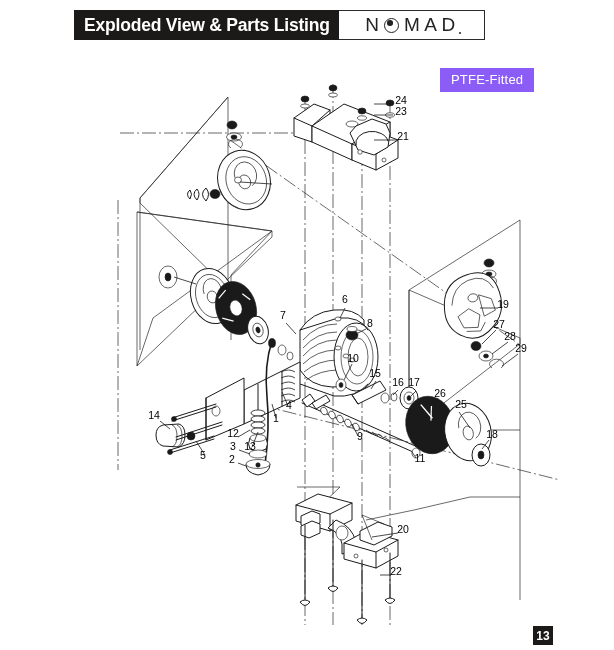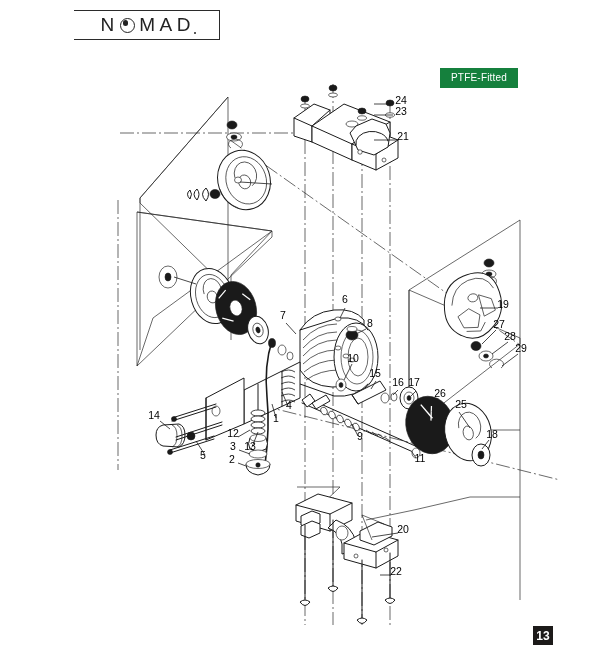--- a/index.html
+++ b/index.html
@@ -85,23 +85,23 @@
     display:inline-block;
     margin-left:-1px;
     align-self:flex-end;
     margin-bottom:2px;
   }
 
   
   .ptfe-badge{
     position:absolute;
     left:440px; top:68px;
-    background:#15803d;
+    background:#8b5cf6;
     color:#ffffff;
-    font-size:10px;
+    font-size:13px;
     padding:4px 11px 5px 11px;
     letter-spacing:0.2px;
   }
 
   
   .page-number{
     position:absolute;
     left:533px; top:626px;
     width:20px;height:19px;
     background:#1c1a19;
@@ -124,20 +124,21 @@
     font-size:10.5px;
     fill:#000;
   }
 </style>
 </head>
 <body>
 
 <div id="page">
 
   <div class="header">
+    <div class="title-bar">Exploded View &amp; Parts Listing</div>
 
     <div class="logo-box">
       <span class="logo-text">
         <span class="logo-letter">N</span>
         <span class="logo-o">
           <span class="ring"></span>
             <span class="dot"></span>
         </span>
         <span class="logo-letter">M</span>
         <span class="logo-letter">A</span>

